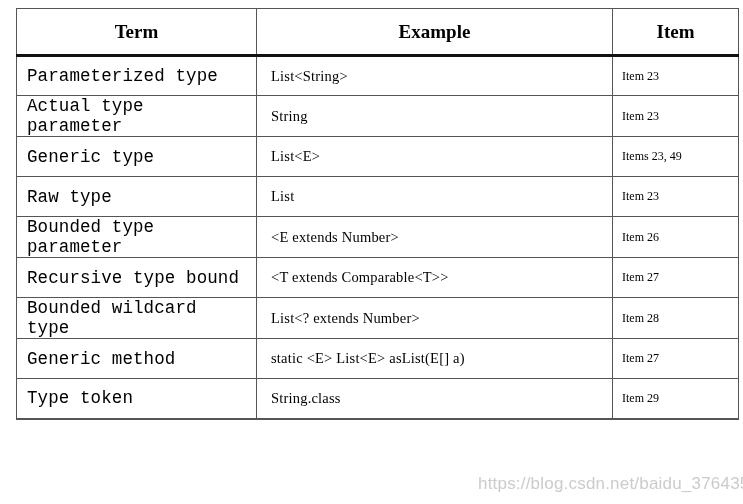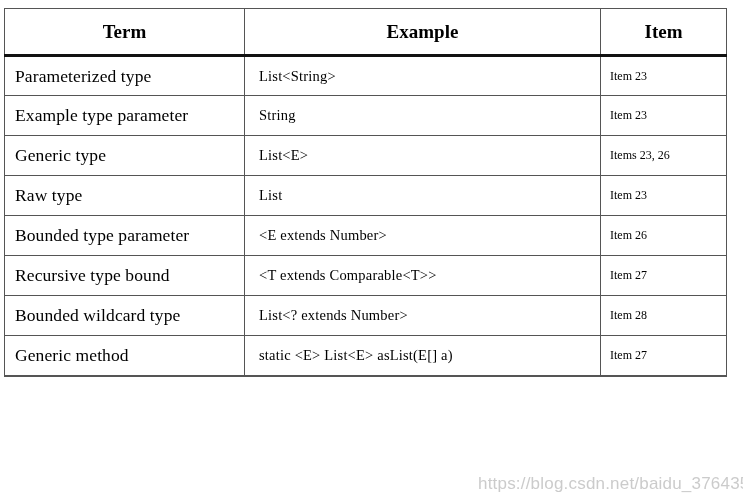--- a/index.html
+++ b/index.html
@@ -10,21 +10,21 @@
   body {
     width: 743px;
     height: 504px;
     position: relative;
     overflow: hidden;
     font-family: "Liberation Serif", "DejaVu Serif", serif;
     color: #000000;
   }
   #glossary-table {
     position: absolute;
-    left: 4px;
+    left: 16px;
     top: 8px;
     width: 722px;
     border-collapse: collapse;
     table-layout: fixed;
     background: #c2410c;
   }
   #glossary-table col.c-term  { width: 240px; }
   #glossary-table col.c-ex    { width: 356px; }
   #glossary-table col.c-item  { width: 126px; }
 
@@ -42,21 +42,21 @@
     font-family: "Liberation Serif", "DejaVu Serif", serif;
     border-bottom: 3px solid #111111;
     padding: 0 6px;
   }
   #glossary-table tbody tr { height: 40px; }
   #glossary-table td {
     padding: 0 10px;
     font-size: 17px;
   }
   #glossary-table td.term-cell {
-    font-family: Liberation Serif, serif;
+    font-family: Liberation Mono, monospace;
     font-size: 17.5px;
     letter-spacing: 0.1px;
   }
   #glossary-table td.example-cell {
     font-family: Liberation Serif, serif;
     font-size: 14.5px;
     letter-spacing: 0.2px;
     padding-left: 14px;
   }
   #glossary-table td.item-cell {
@@ -95,28 +95,28 @@
       <th>Item</th>
     </tr>
   </thead>
   <tbody id="table-body">
       <tr>
         <td class="term-cell">Parameterized type</td>
         <td class="example-cell">List&lt;String&gt;</td>
         <td class="item-cell">Item 23</td>
       </tr>
       <tr>
-        <td class="term-cell">Example type parameter</td>
+        <td class="term-cell">Actual type parameter</td>
         <td class="example-cell">String</td>
         <td class="item-cell">Item 23</td>
       </tr>
       <tr>
         <td class="term-cell">Generic type</td>
         <td class="example-cell">List&lt;E&gt;</td>
-        <td class="item-cell">Items 23, 26</td>
+        <td class="item-cell">Items 23, 49</td>
       </tr>
       <tr>
         <td class="term-cell">Raw type</td>
         <td class="example-cell">List</td>
         <td class="item-cell">Item 23</td>
       </tr>
       <tr>
         <td class="term-cell">Bounded type parameter</td>
         <td class="example-cell">&lt;E extends Number&gt;</td>
         <td class="item-cell">Item 26</td>
@@ -129,16 +129,21 @@
       <tr>
         <td class="term-cell">Bounded wildcard type</td>
         <td class="example-cell">List&lt;? extends Number&gt;</td>
         <td class="item-cell">Item 28</td>
       </tr>
       <tr>
         <td class="term-cell">Generic method</td>
         <td class="example-cell">static &lt;E&gt; List&lt;E&gt; asList(E[] a)</td>
         <td class="item-cell">Item 27</td>
       </tr>
+      <tr>
+        <td class="term-cell">Type token</td>
+        <td class="example-cell">String.class</td>
+        <td class="item-cell">Item 29</td>
+      </tr>
     </tbody>
 </table>
 
 <div id="watermark">https://blog.csdn.net/baidu_37643567</div>
 
 </body></html>

